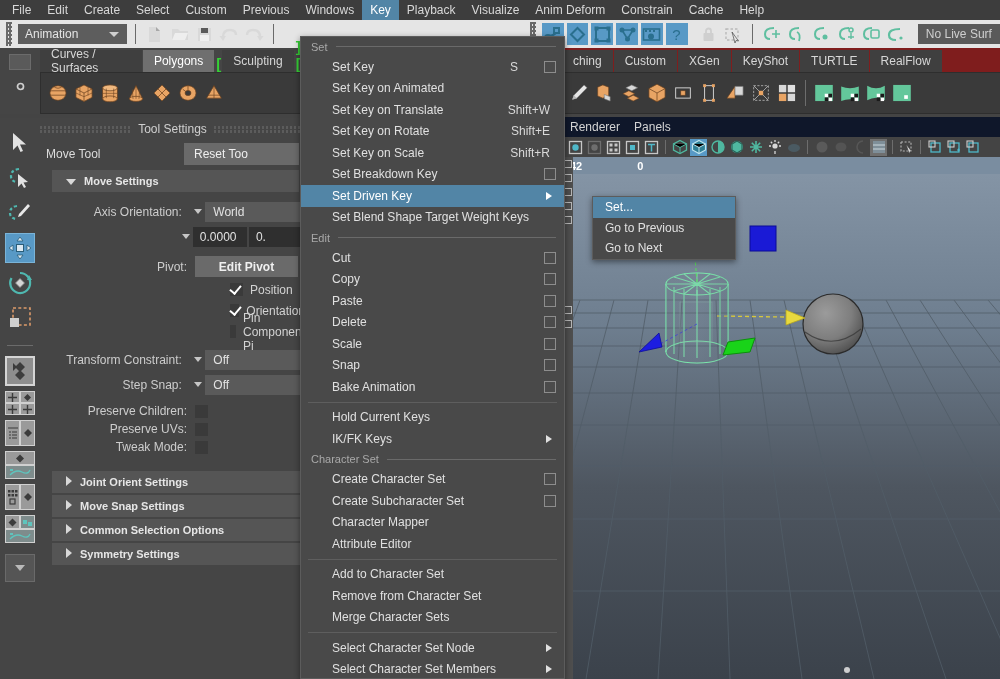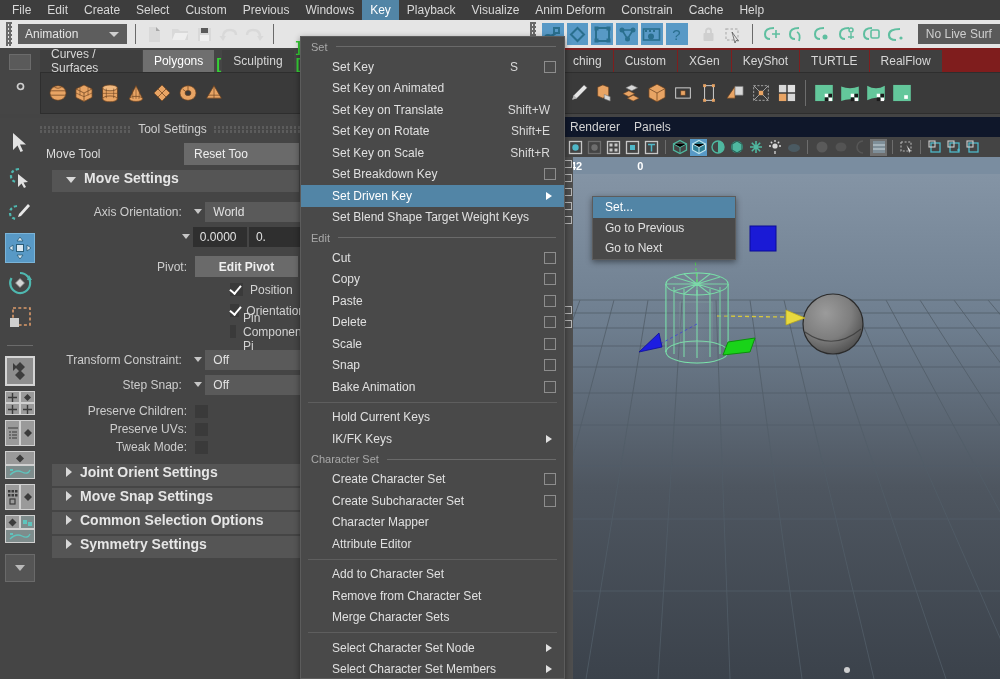--- a/index.html
+++ b/index.html
@@ -106,22 +106,22 @@
   }
   .ts-toolrow{
     height:28px; display:flex; align-items:center; padding:0 6px; gap:6px;
   }
   .ts-toolrow .tname{ font-size:12px; color:#dcdcdc; }
   .resetbtn{
     margin-left:auto; height:22px; background:#6a6a6a; color:#efefef;
     display:flex; align-items:center; padding:0 10px; font-size:12px; width:115px;
   }
   .ts-group{
-    height:22px; background:#555; display:flex; align-items:flex-start; gap:8px;
-    padding-left:14px; margin:2px 6px 0 12px; font-size:14px; font-weight:bold; color:#e6e6e6;
+    height:22px; background:#555; display:flex; align-items:center; gap:8px;
+    padding-left:14px; margin:2px 6px 0 12px; font-size:11px; font-weight:bold; color:#e6e6e6;
   }
   .tri-d:before{ content:""; display:inline-block; border-left:5px solid transparent;
     border-right:5px solid transparent; border-top:6px solid #d8d8d8; }
   .tri-r:before{ content:""; display:inline-block; border-top:5px solid transparent;
     border-bottom:5px solid transparent; border-left:6px solid #d8d8d8; }
   .ts-body{ padding:7px 0 0 0; }
   .frow{ display:flex; align-items:center; height:25px; padding-right:0; }
   .flbl{ width:155px; text-align:right; padding-right:8px; font-size:12px; color:#cdcdcd; }
   .fdrop{ width:16px; display:flex; justify-content:center; }
   .fdrop:before{ content:""; border-left:4px solid transparent;
@@ -686,21 +686,21 @@
         <span class="plbl">Preserve UVs:</span>
         <span class="psq"></span>
       </div>
       <div class="prow">
         <span class="plbl">Tweak Mode:</span>
         <span class="psq"></span>
       </div>
     </div>
 
     <div style="margin-top:6px">
-      <div class="ts-group" style="margin:8px 0 2px 12px;width:253px">
+      <div class="ts-group" style="margin:15px 0 2px 12px;width:253px">
         <span class="tri-r"></span>
         <span>Joint Orient Settings</span>
       </div>
       <div class="ts-group" style="margin:0 0 2px 12px;width:253px">
         <span class="tri-r"></span>
         <span>Move Snap Settings</span>
       </div>
       <div class="ts-group" style="margin:0 0 2px 12px;width:253px">
         <span class="tri-r"></span>
         <span>Common Selection Options</span>

